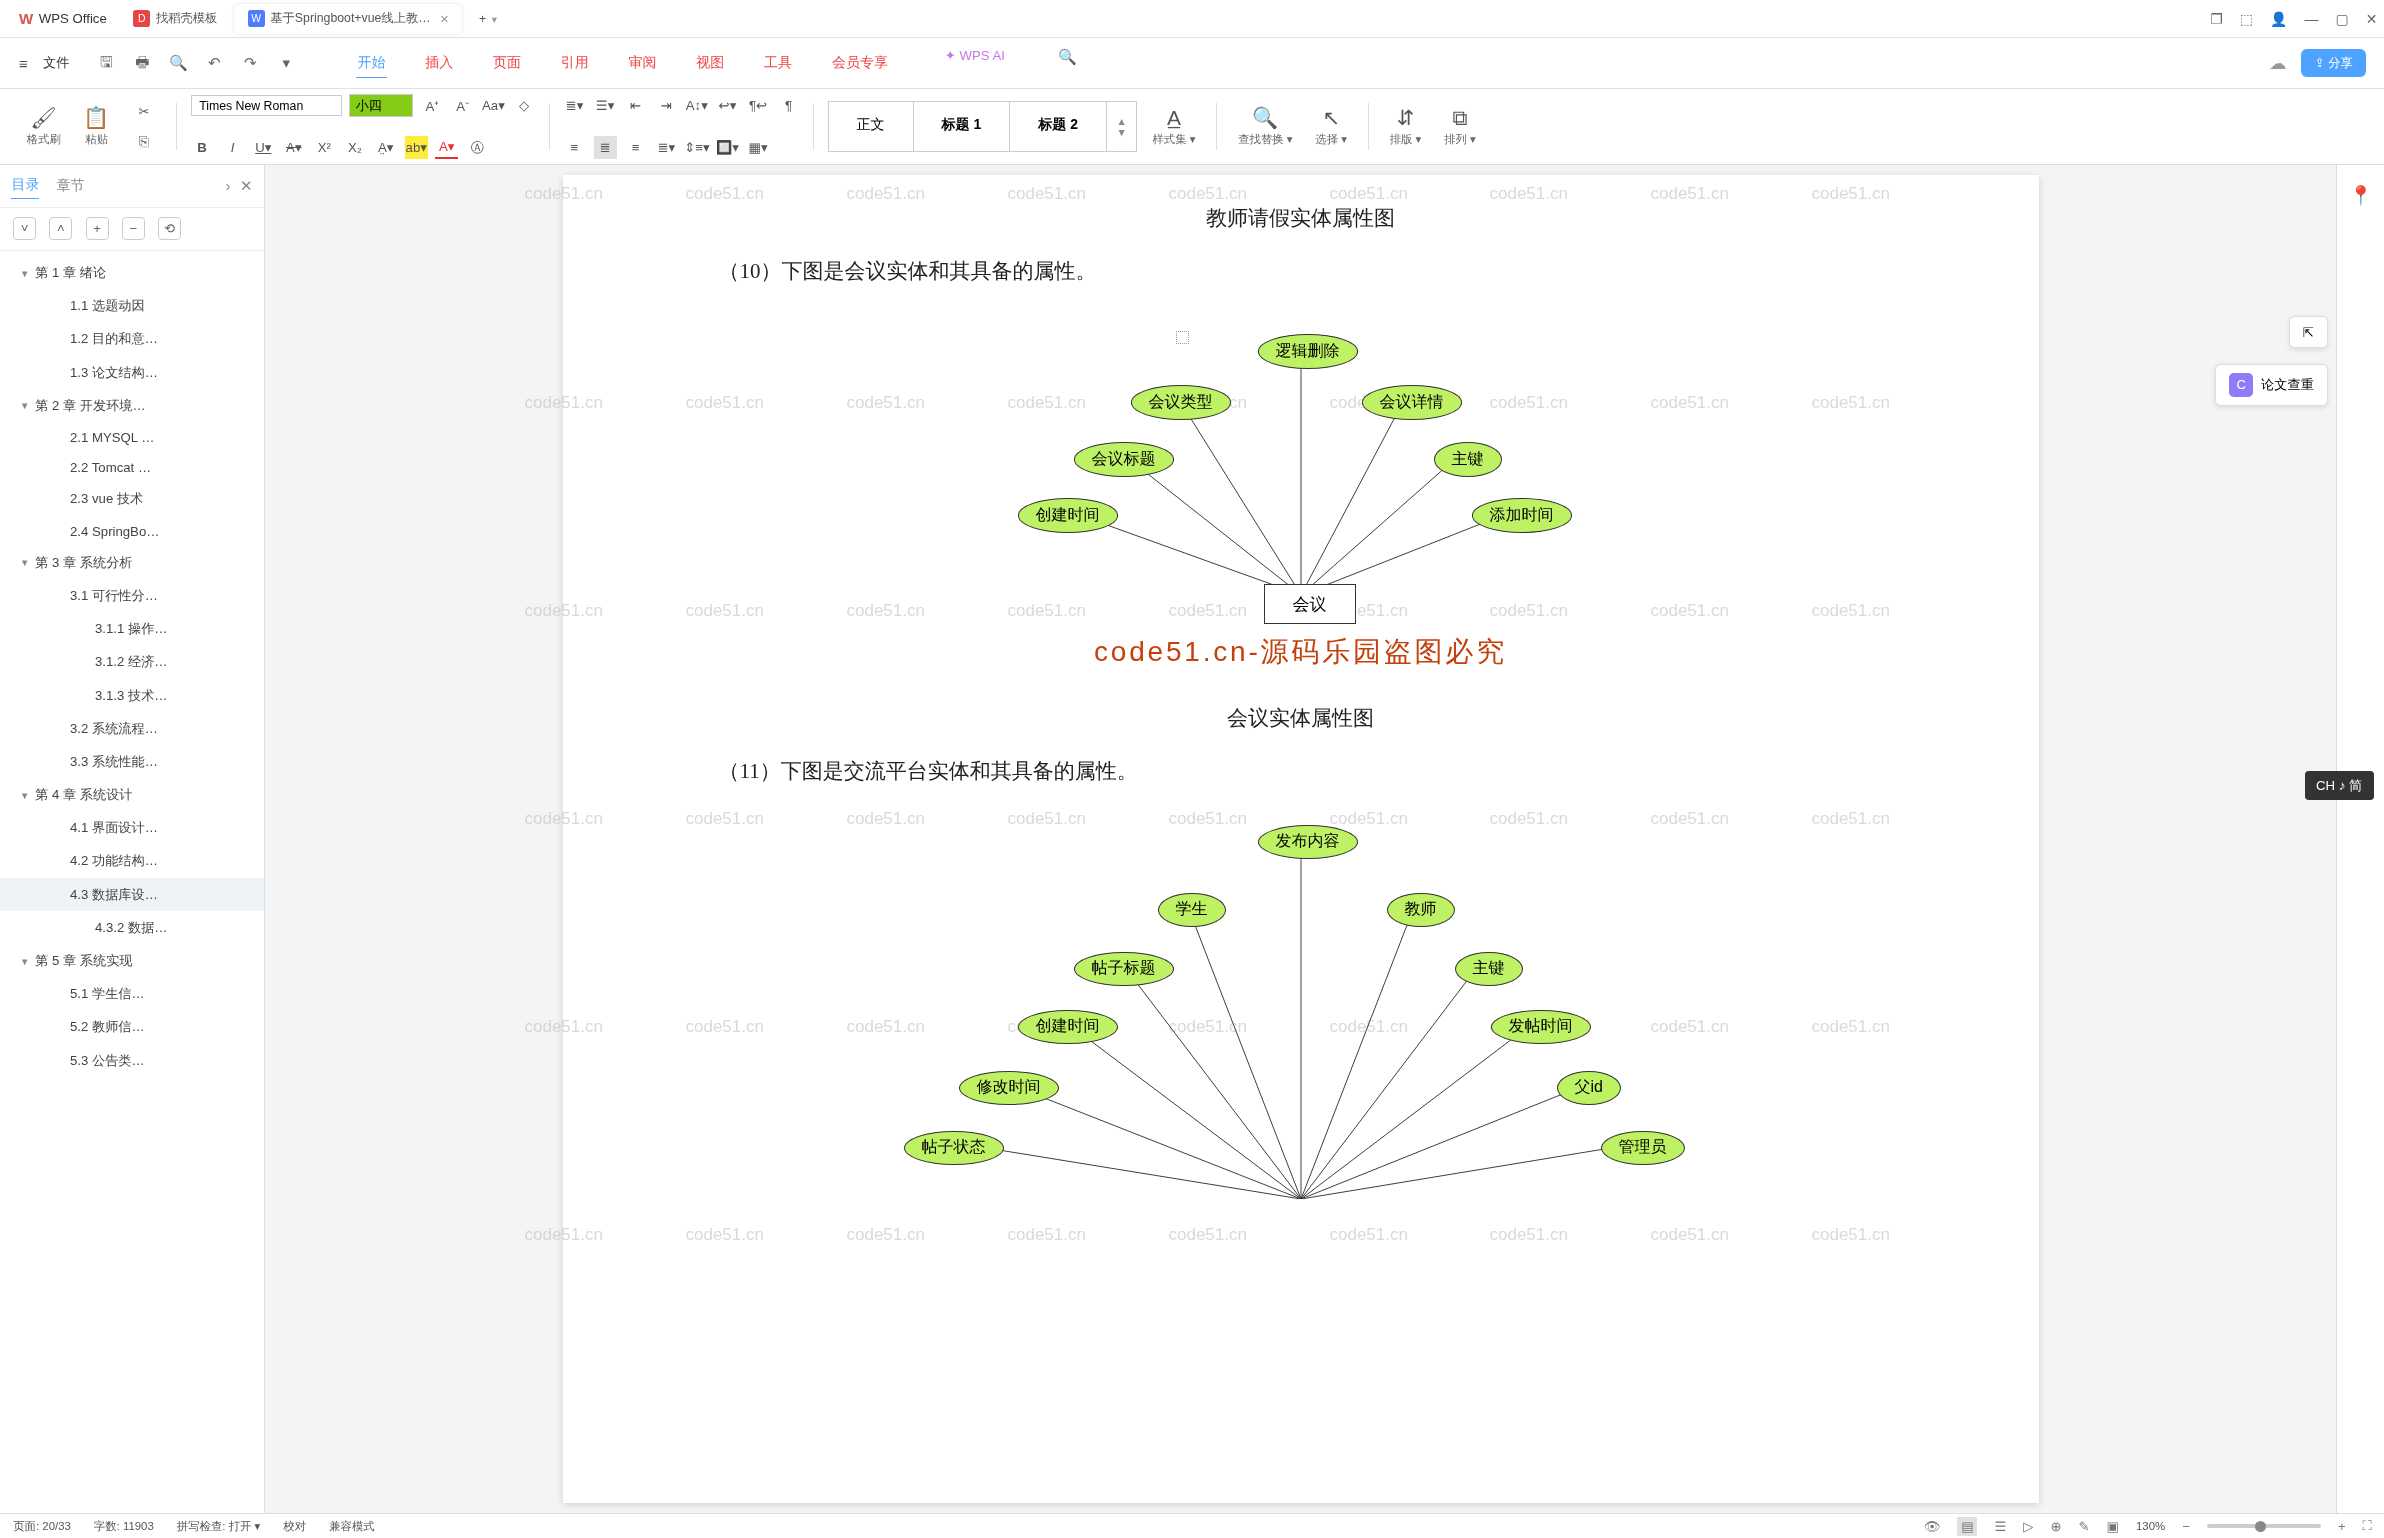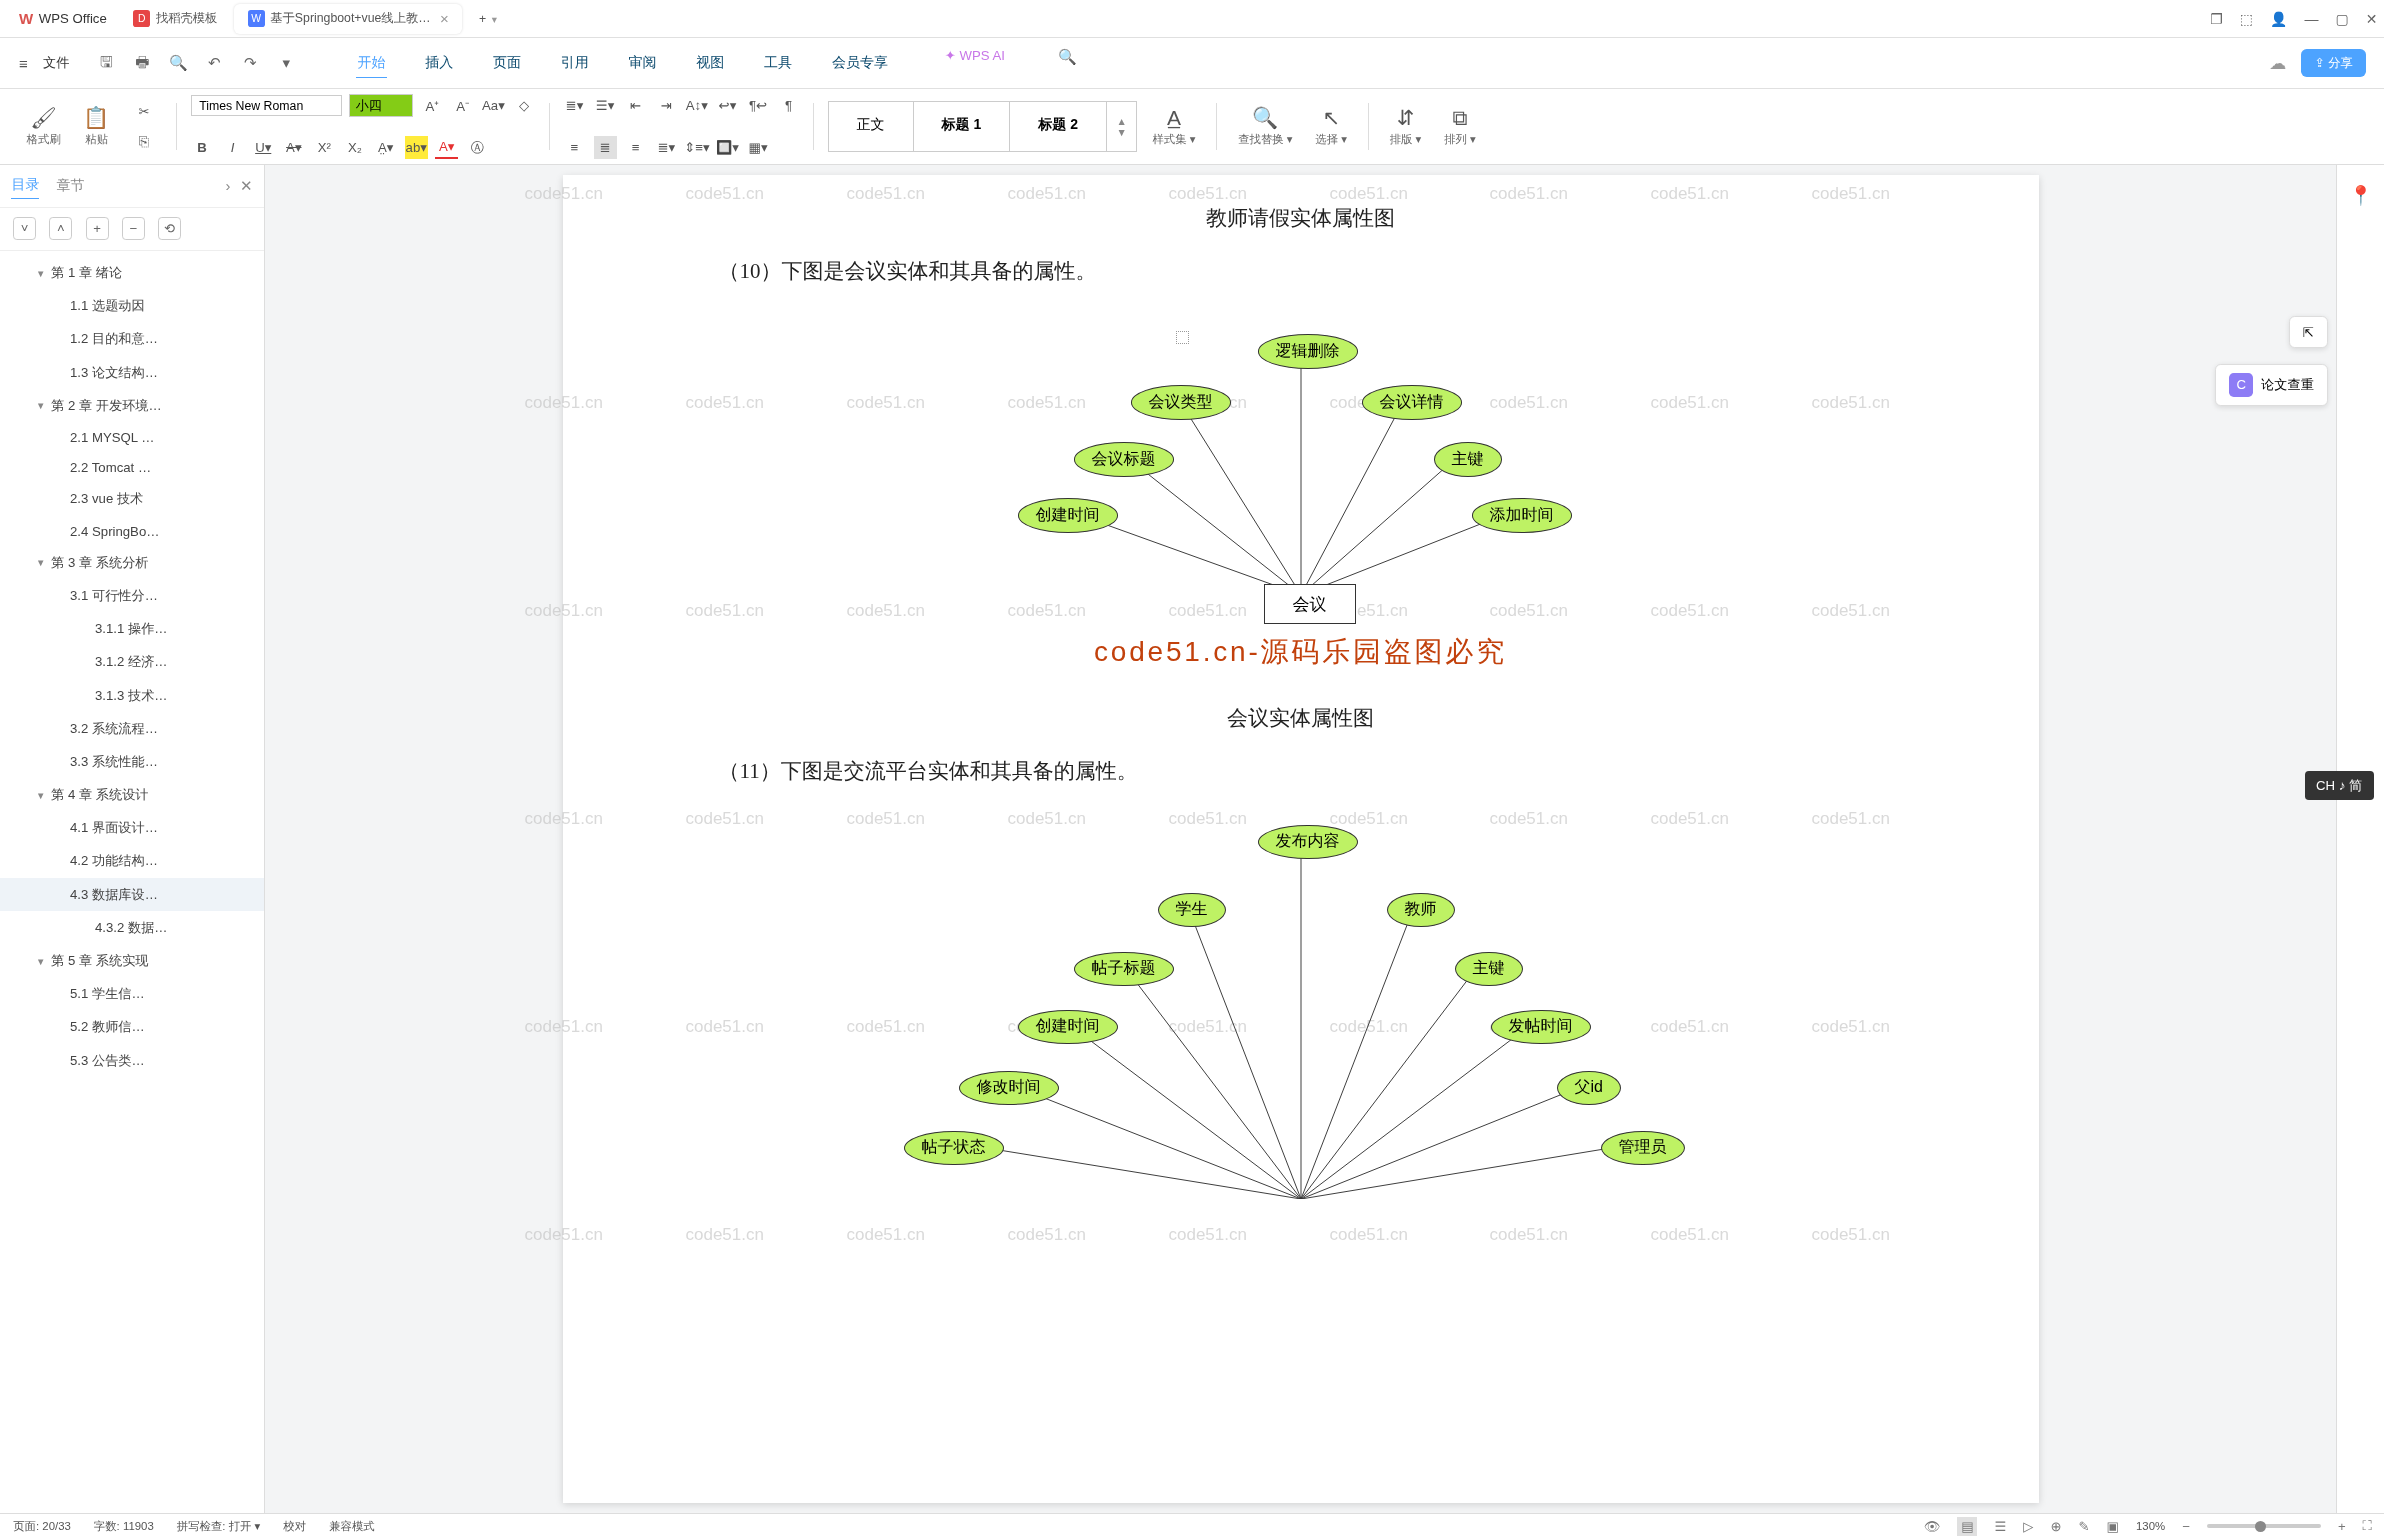--- a/index.html
+++ b/index.html
@@ -13,21 +13,21 @@
 .tab .close{margin-left:9.5px;color:#999;font-size:15px}
 .titlebar-right{margin-left:auto;display:flex;gap:17px;align-items:center;color:#666}
 .titlebar-right span{cursor:pointer;font-size:14px}
 .menubar{height:51px;background:#fff;display:flex;align-items:center;padding:0 19px;border-bottom:0.9px solid #e0e0e0}
 .menu-left{display:flex;align-items:center;gap:7.6px}
 .hamburger{font-size:15px;color:#555}
 .menu-file{font-size:13.2px;color:#333;margin:0 7.6px}
 .qat{display:flex;gap:11.4px;margin-left:9.5px}
 .qat-btn{width:24.6px;height:24.6px;display:flex;align-items:center;justify-content:center;color:#666;cursor:pointer;font-size:15px}
 .menu-tabs{display:flex;gap:36px;margin-left:57px}
-.menu-tab{font-size:14px;color:#0c4a6e;cursor:pointer;padding:5.7px 1.9px}
+.menu-tab{font-size:14px;color:#ef4444;cursor:pointer;padding:5.7px 1.9px}
 .menu-tab.active{color:#4da3ff;border-bottom:1.9px solid #4da3ff;font-weight:500}
 .wps-ai{color:#c876e8;margin-left:19px;font-size:13.2px}
 .search-ico{margin-left:17px;color:#666;font-size:15px}
 .menu-right{margin-left:auto;display:flex;gap:15px;align-items:center}
 .share-btn{background:#4da3ff;color:#fff;padding:5.7px 13.2px;border-radius:5.7px;font-size:12.3px;cursor:pointer}
 .ribbon{height:76px;background:#fff;display:flex;align-items:center;padding:0 19px;border-bottom:0.9px solid #ddd;gap:7.6px}
 .rgroup{display:flex;flex-direction:column;align-items:center;gap:1.9px;padding:0 7.6px}
 .rgroup .ricon{font-size:21px;color:#555}
 .rgroup .rlabel{font-size:11.4px;color:#666}
 .rsep{width:0.9px;height:47px;background:#ddd;margin:0 5.7px}
@@ -42,21 +42,21 @@
 .workspace{display:flex;height:calc(100% - 38px - 51px - 76px - 26.5px);position:relative}
 .sidebar{width:265px;background:#fff;border-right:0.9px solid #ddd;display:flex;flex-direction:column}
 .side-tabs{display:flex;align-items:center;padding:7.6px 11.4px;border-bottom:0.9px solid #eee;gap:17px}
 .side-tab{font-size:14px;color:#888;cursor:pointer;padding:3.8px 0}
 .side-tab.active{color:#4da3ff;border-bottom:1.9px solid #4da3ff}
 .side-tabs .nav{margin-left:auto;display:flex;gap:9.5px;color:#888;font-size:15px}
 .side-tools{display:flex;gap:13.2px;padding:9.5px 13.2px;border-bottom:0.9px solid #eee}
 .side-tool{width:23px;height:23px;display:flex;align-items:center;justify-content:center;border:0.9px solid #ccc;border-radius:3.8px;color:#666;font-size:13.2px;cursor:pointer}
 .toc{flex:1;overflow-y:auto;padding:5.7px 0}
 .toc-item{padding:7.6px 11.4px 7.6px 26.5px;font-size:13.2px;color:#444;cursor:pointer;white-space:nowrap;overflow:hidden;text-overflow:ellipsis}
-.toc-item.l1{padding-left:36px;display:flex;align-items:center}
+.toc-item.l1{padding-left:20px;display:flex;align-items:center}
 .toc-item.l1::before{content:"▼";font-size:9.5px;color:#888;margin-right:5.7px}
 .toc-item.l2{padding-left:70px}
 .toc-item.l3{padding-left:95px}
 .toc-item.sel{background:#eef3f8}
 .canvas{flex:1;background:#f3f4f5;overflow:auto;position:relative;display:flex;justify-content:center}
 .page{width:1476px;background:#fff;margin:9.5px 0;box-shadow:0 1.9px 7.6px rgba(0,0,0,.15);position:relative;padding:19px 114px 57px}
 .watermark{position:absolute;inset:0;pointer-events:none}
 .wm{position:absolute;font-size:17px;color:#c0c0c0;opacity:.6}
 .doc-text{font-family:"SimSun","Times New Roman",serif;font-size:21px;color:#222;line-height:1.9}
 .doc-text.center{text-align:center}

